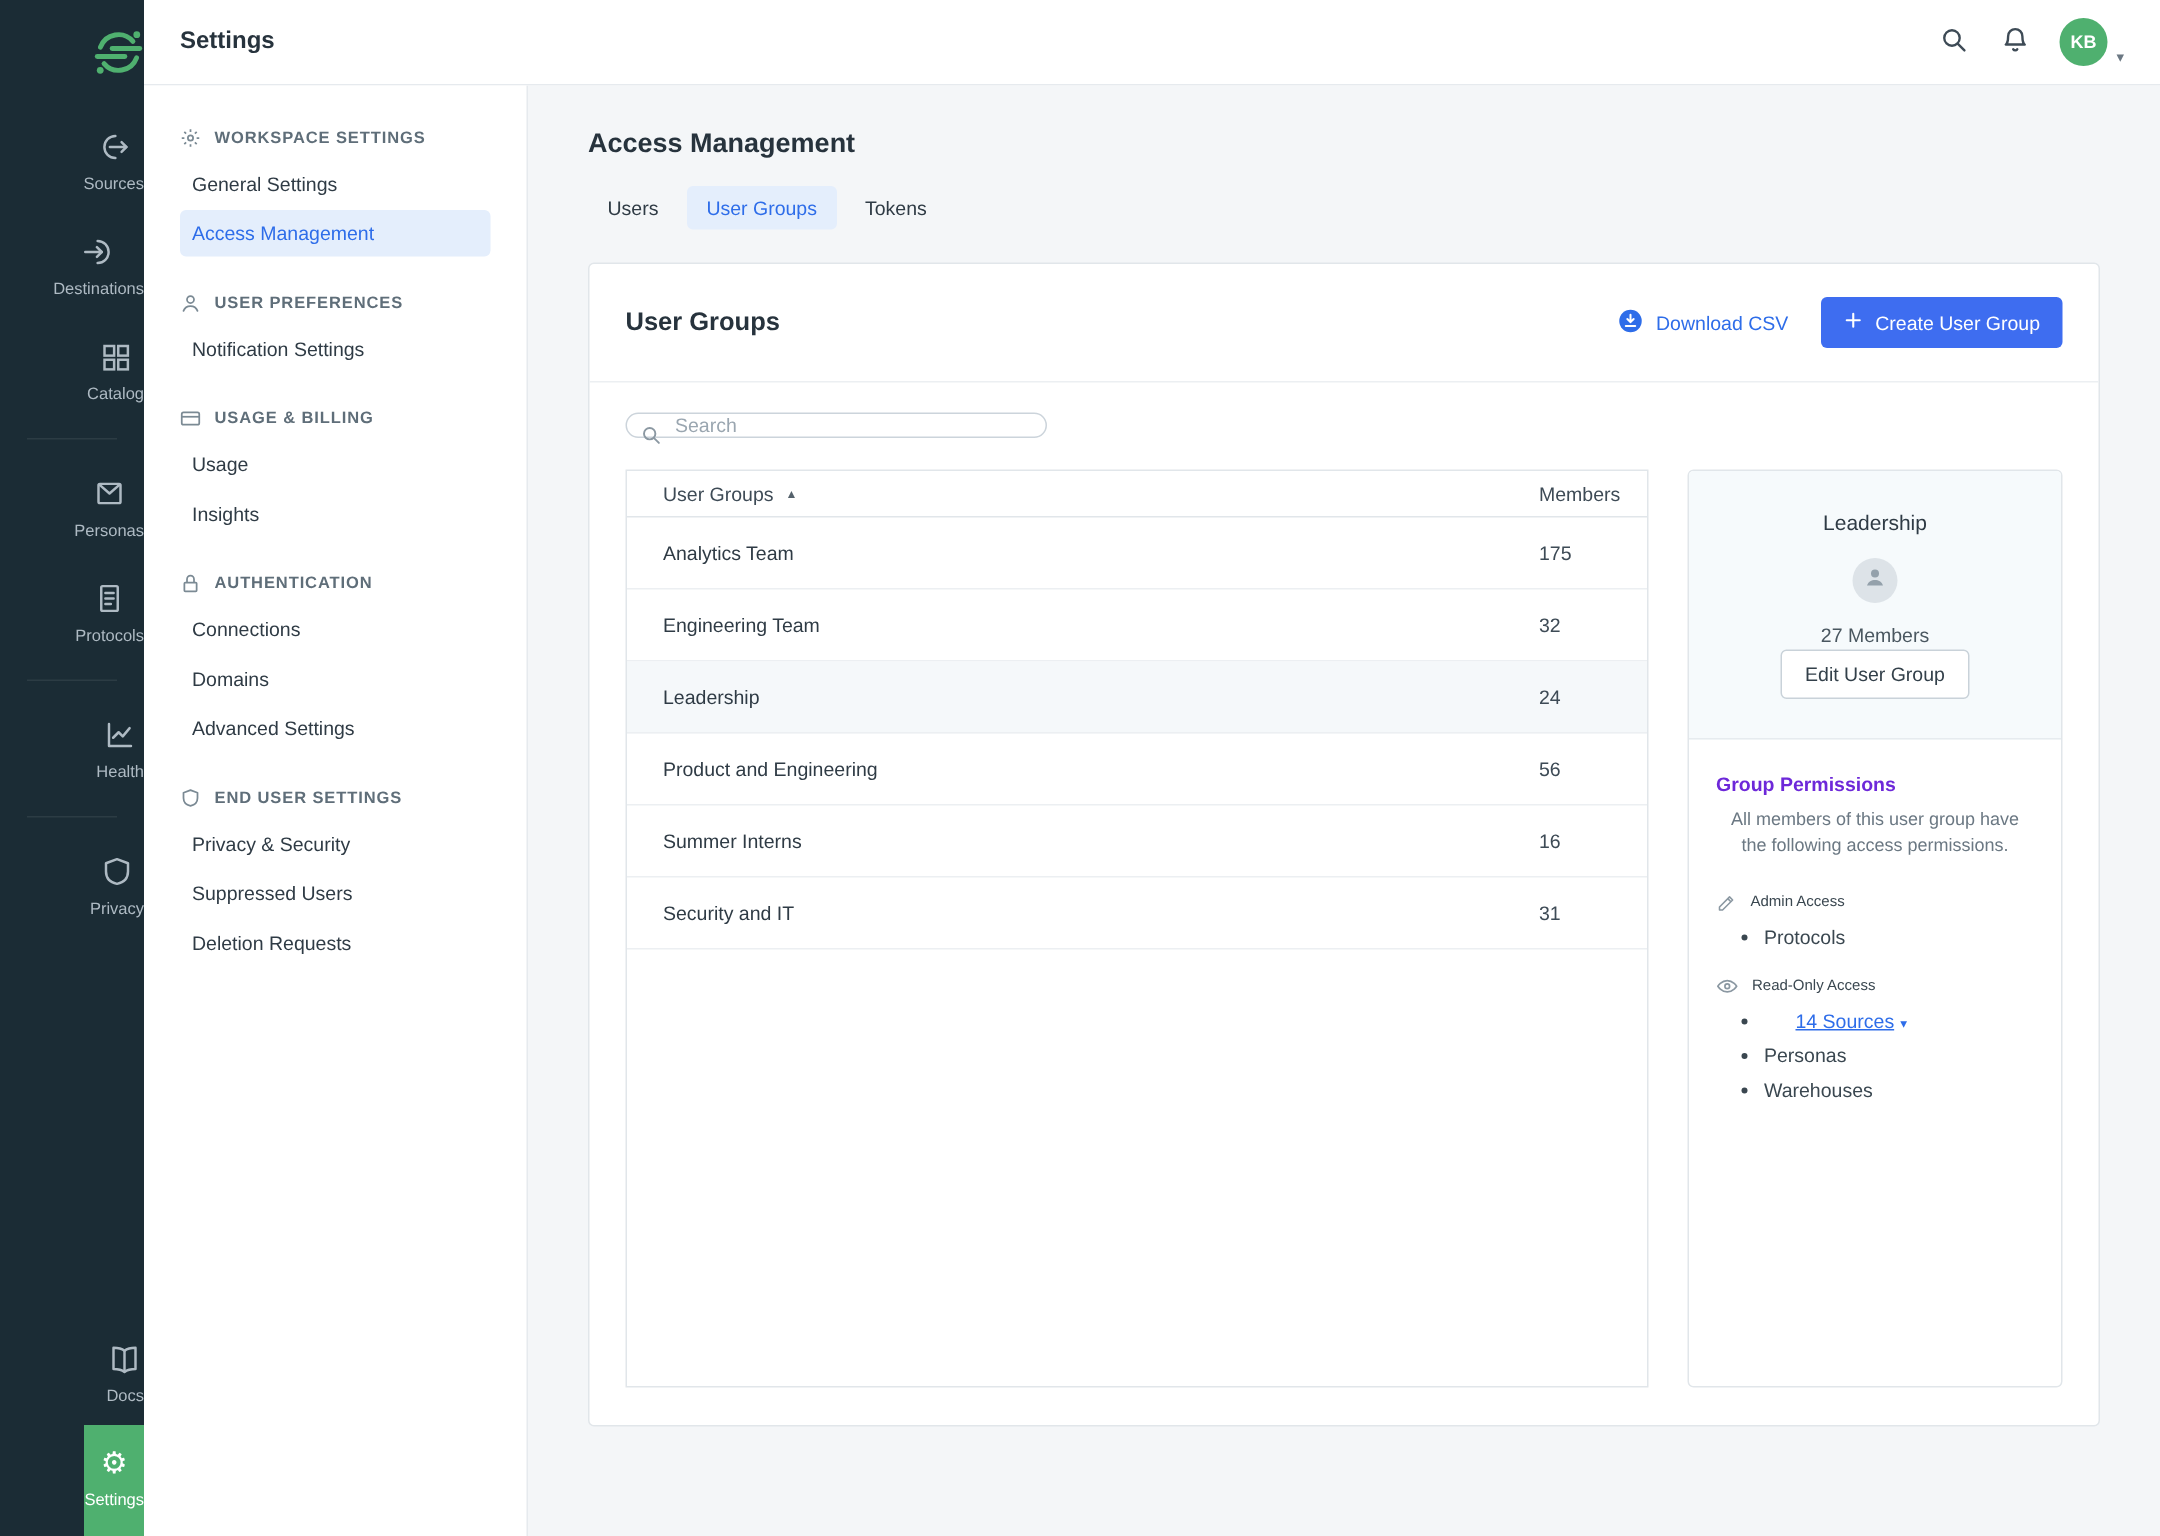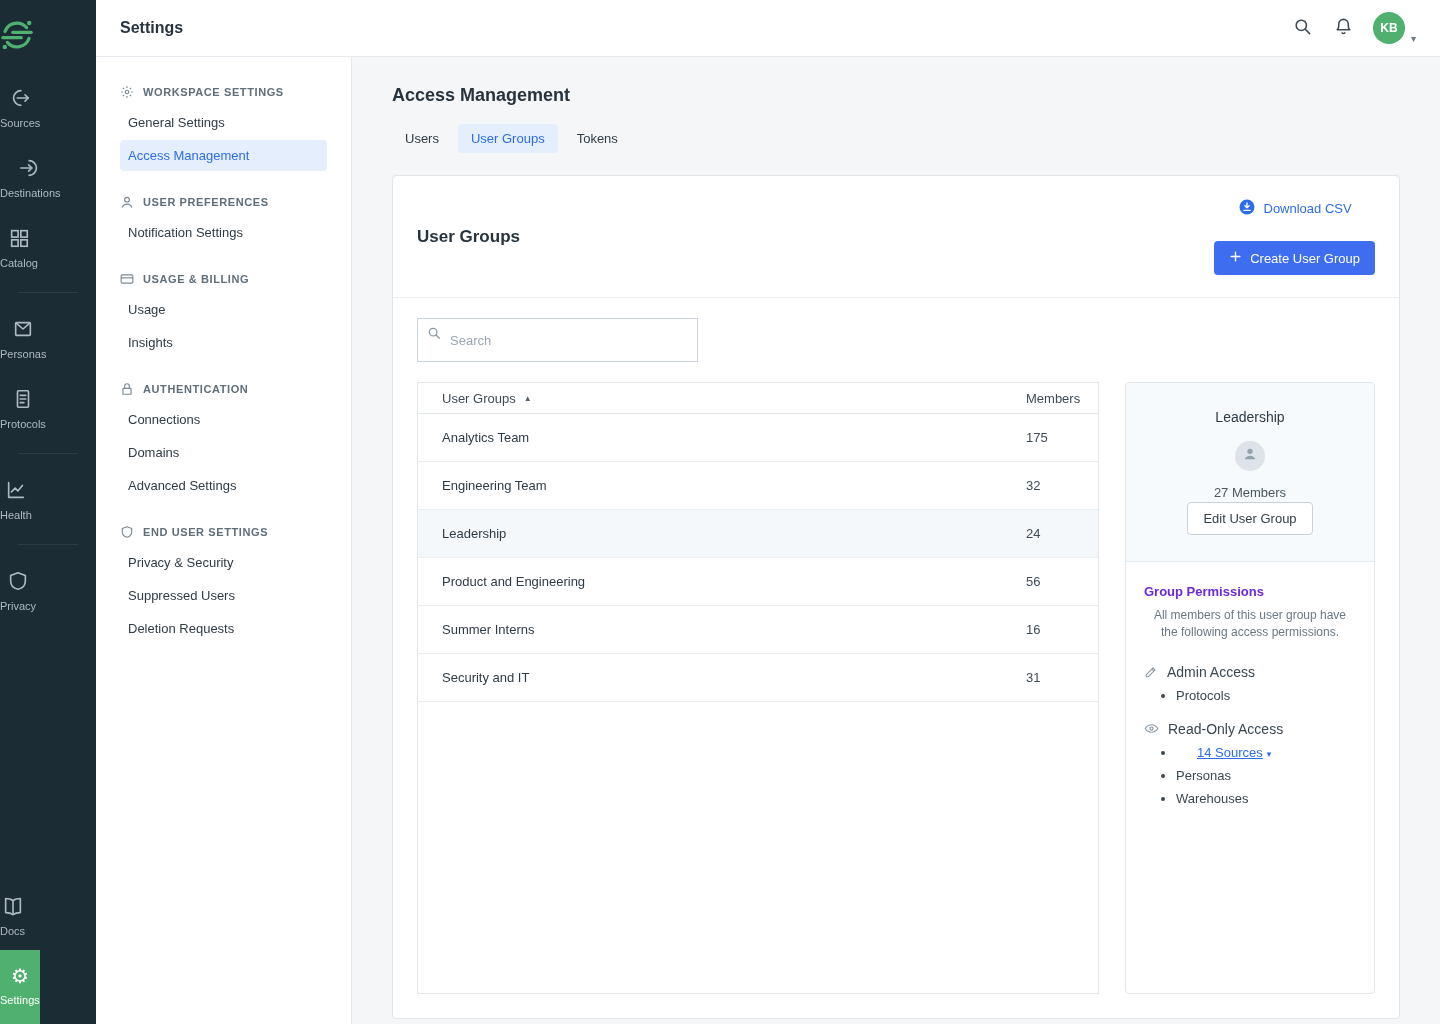--- a/index.html
+++ b/index.html
@@ -6,21 +6,21 @@
   html,body { margin:0; padding:0; }
   body {
     width:1440px; height:1024px;
     font-family:"Liberation Sans", sans-serif;
     display:flex; background:#f4f6f8; overflow:hidden;
     color:#2f3b45;
   }
   
   .sidebar {
     width:96px; flex-shrink:0; background:#1b2c35; color:#aebac3;
-    display:flex; flex-direction:column; align-items:flex-start; height:1024px;
+    display:flex; flex-direction:column; align-items:flex-end; height:1024px;
   }
   .logo-wrap { display:flex; justify-content:center; padding:18px 0 20px; }
   .side-item {
     display:flex; flex-direction:column; align-items:center; gap:8px;
     padding:15px 0 13px; font-size:11px; color:#aebac3; cursor:pointer;
   }
   .side-item svg { display:block; }
   .side-divider { height:1px; background:rgba(255,255,255,0.08); width:60px; margin:10px auto; }
   .side-spacer { margin-top:auto; }
   .side-item.active { background:#4fb06f; color:#ffffff; padding:16px 0 18px; }
@@ -64,33 +64,33 @@
   .tabs { display:flex; gap:6px; margin-bottom:22px; }
   .tab { padding:7px 13px; font-size:13px; color:#2f3b45; border-radius:4px; cursor:pointer; }
   .tab.active { background:#e4eefc; color:#2e6de9; }
   .card {
     background:#fff; border:1px solid #e1e6ea; border-radius:4px; min-height:776px;
   }
   .card-header {
     display:flex; align-items:center; padding:22px 24px; border-bottom:1px solid #eceff2;
   }
   .card-title { font-size:17px; font-weight:bold; color:#27333d; }
-  .card-header-right { margin-left:auto; display:flex; align-items:center; gap:22px;flex-direction:column; }
+  .card-header-right { margin-left:auto; display:flex; align-items:center; gap:22px; }
   .download-link {
     display:flex; align-items:center; gap:8px; color:#2e6de9; font-size:13px;
     background:none; border:none; cursor:pointer; padding:0;
   }
   .create-btn {
     display:flex; align-items:center; gap:8px; background:#3e6df0; color:#fff;
     font-size:13px; border:none; border-radius:4px; padding:9px 15px; cursor:pointer;
   }
   .card-body { padding:20px 24px 24px; }
   .search-wrap { position:relative; width:281px; margin-bottom:20px; }
   .search-input {
-    width:100%; height:44px; border:1px solid #ccd4db; border-radius:0;
+    width:100%; height:17px; border:1px solid #ccd4db; border-radius:12px;
     padding:0 10px 0 32px; font-size:13px; color:#2f3b45; outline:none;
     font-family:"Liberation Sans", sans-serif;
   }
   .search-input::placeholder { color:#9aa6b0; }
   .search-glyph { position:absolute; left:10px; top:8px; color:#8b98a2; display:flex; }
   .content-cols { display:flex; gap:26px; align-items:flex-start; }
   
   .table-box { flex:1; border:1px solid #e1e6ea; min-height:612px; background:#fff; }
   .table-header {
     display:flex; align-items:center; height:31px; border-bottom:1px solid #e1e6ea;
@@ -123,21 +123,21 @@
   .detail-members { font-size:13px; color:#4a5760; margin-bottom:2px; }
   .edit-btn {
     background:#fff; border:1px solid #c9d2d9; border-radius:4px;
     padding:8px 15px; font-size:13px; color:#33404a; cursor:pointer;
     font-family:"Liberation Sans", sans-serif;
   }
   .detail-bottom { padding:22px 18px; }
   .perm-title { text-align:left; font-size:13px; font-weight:bold; color:#6d28d9; margin:0 0 8px; }
   .perm-desc { text-align:center; font-size:12px; color:#6b7883; line-height:1.45; margin:0 0 22px; }
   .perm-group { margin-bottom:18px; }
-  .perm-head { display:flex; align-items:center; gap:9px; font-size:14px; color:#3a4750; margin-bottom:4px; }
+  .perm-head { display:flex; align-items:center; gap:9px; font-size:10px; color:#3a4750; margin-bottom:4px; }
   .perm-head .pic { color:#8b98a2; display:flex; }
   ul.perm-list { margin:0; padding-left:32px; font-size:13px; color:#3a4750; }
   ul.perm-list li { margin:8px 0; }
   .link { color:#2e6de9; text-decoration:underline; cursor:pointer;margin-left:21px; }
   .link-caret { font-size:9px; color:#2e6de9; margin-left:4px; text-decoration:none; display:inline-block; }
 </style>
 </head>
 <body>
 
 <nav class="sidebar">

